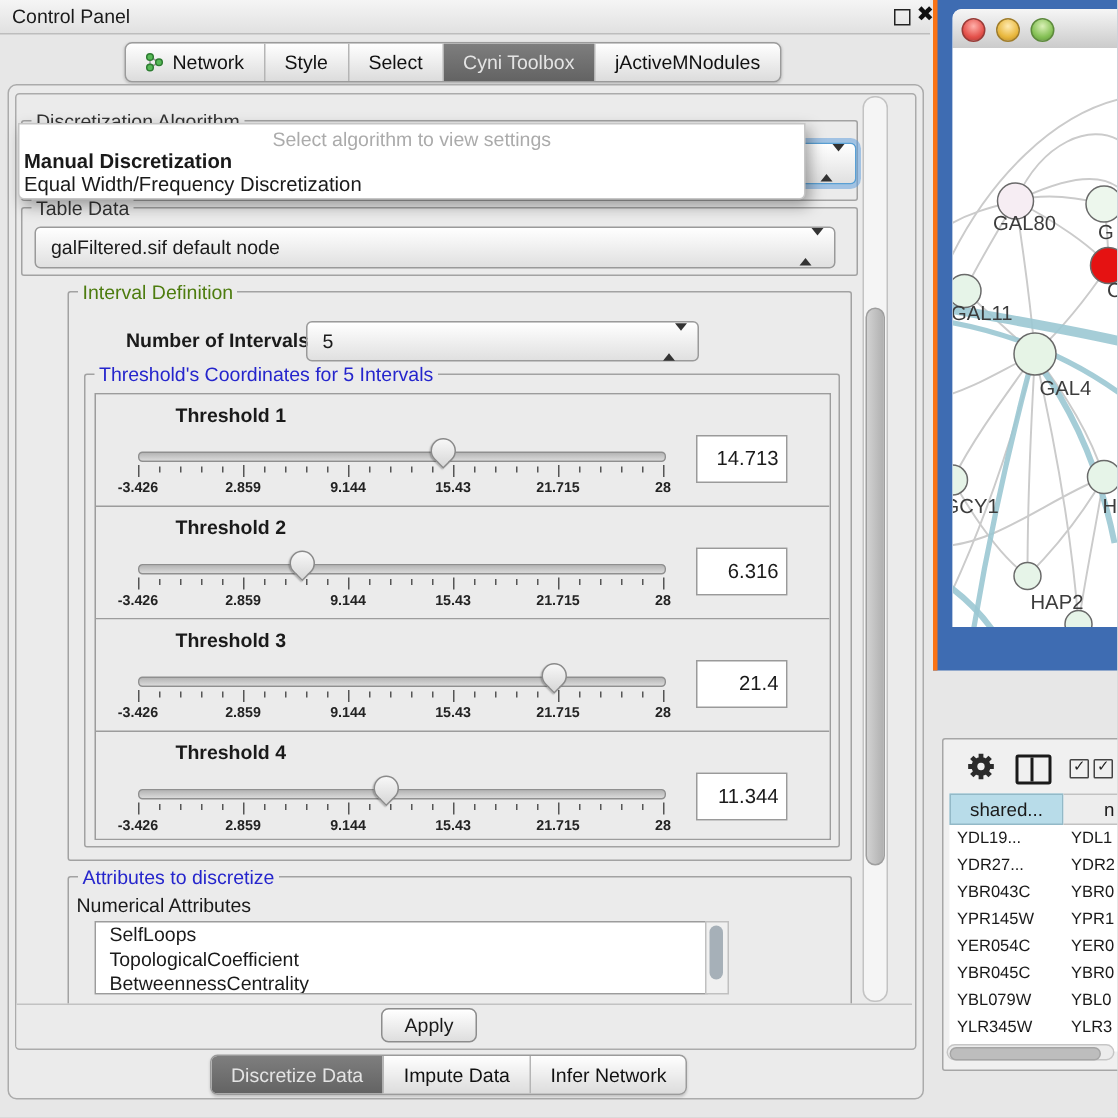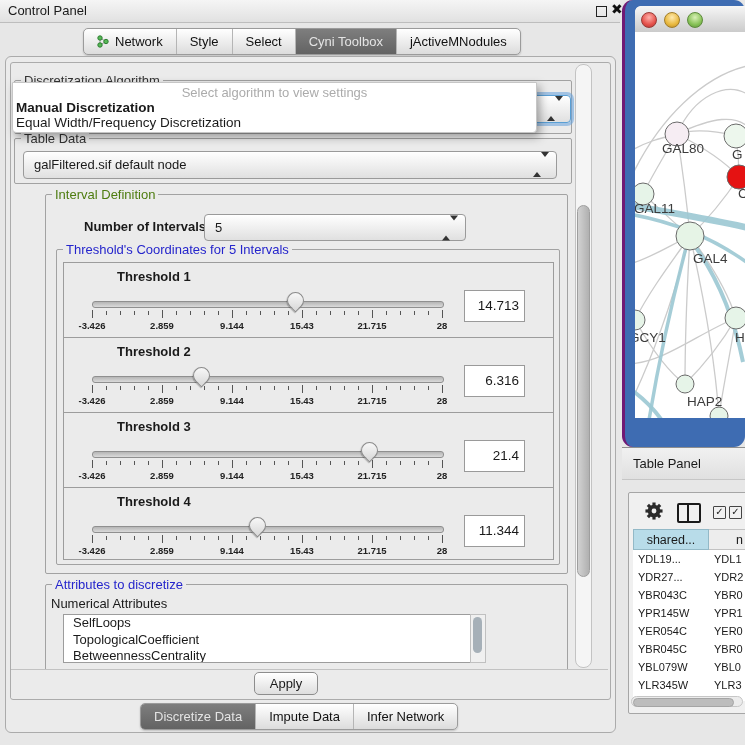--- a/index.html
+++ b/index.html
@@ -75,21 +75,21 @@
   .attr-item{font-size:13px;line-height:16.5px;padding-left:9px;white-space:nowrap;}
   .attr-scroll{position:absolute;left:424px;top:29px;width:14px;height:47px;background:#f0f0f0;border:1px solid #c0c0c0;}
   .attr-scroll .thumb{position:absolute;left:1.5px;top:2px;width:9px;height:36px;background:#a6b0b8;border-radius:5px;}
 
   .apply-strip{left:11px;top:669px;width:597px;height:28px;background:#ebebeb;border-top:1px solid #c2c2c2;}
   .apply-btn{left:254px;top:672px;width:62px;height:21px;border:1px solid #8d8d8d;border-radius:5px;
              background:linear-gradient(#ffffff,#dedede);font-size:13px;text-align:center;line-height:21px;
              box-shadow:0 1px 0 #fff inset;}
 
   
-  .net-frame{left:622px;top:0;width:123px;height:447px;background:#3e6cb2;border-left:3px solid #701a75;box-sizing:border-box;border-radius:11px;}
+  .net-frame{left:622px;top:0;width:123px;height:447px;background:#3e6cb2;border-left:3px solid #f97316;box-sizing:border-box;}
   .net-window{position:absolute;left:10px;top:6px;width:110px;height:412px;background:#fff;border-top-left-radius:6px;overflow:hidden;}
   .net-titlebar{position:absolute;left:0;top:0;width:110px;height:26px;background:linear-gradient(#f6f6f6,#cbcbcb);
                 border-bottom:1px solid #9a9a9a;border-top-left-radius:6px;}
   .light{position:absolute;top:6px;width:14px;height:14px;border-radius:50%;}
   .light.red{left:6px;background:radial-gradient(circle at 50% 32%,#ffb0aa,#e4504a 62%,#a63a36);border:1px solid #993b37;}
   .light.yellow{left:29px;background:radial-gradient(circle at 50% 32%,#ffeab0,#e8b73c 62%,#b3862e);border:1px solid #a07d2a;}
   .light.green{left:52px;background:radial-gradient(circle at 50% 32%,#d9f0b6,#84c054 62%,#5f8f3e);border:1px solid #5d8a3c;}
   .net-canvas{position:absolute;left:0;top:26px;width:110px;height:386px;background:#fff;overflow:hidden;}
   .net-canvas text{font-family:"Liberation Sans","DejaVu Sans",sans-serif;font-size:13.5px;fill:#3c3c3c;}
 
@@ -426,23 +426,20 @@
             <text x="-1" y="181">GAL11</text>
             <text x="58" y="231">GAL4</text>
             <text x="-6" y="310">GCY1</text>
             <text x="100" y="310">H</text>
             <text x="52" y="374">HAP2</text>
           </svg>
       </div>
     </div>
   </div>
 
-  <div class="abs tp-bar">
-    <span class="abs tp-title">Table Panel</span>
-  </div>
 
   <div class="abs table-card">
     <svg class="abs" style="left:14px;top:6px;" width="22" height="24" viewBox="0 0 18 18">
       <g stroke="#2b2b2b" stroke-width="2.6">
         <line x1="9" y1="2" x2="9" y2="16"></line>
           <line x1="2" y1="9" x2="16" y2="9"></line>
         <line x1="4" y1="4" x2="14" y2="14"></line>
           <line x1="14" y1="4" x2="4" y2="14"></line>
       </g>
       <circle cx="9" cy="9" r="5.2" fill="#2b2b2b"></circle>

